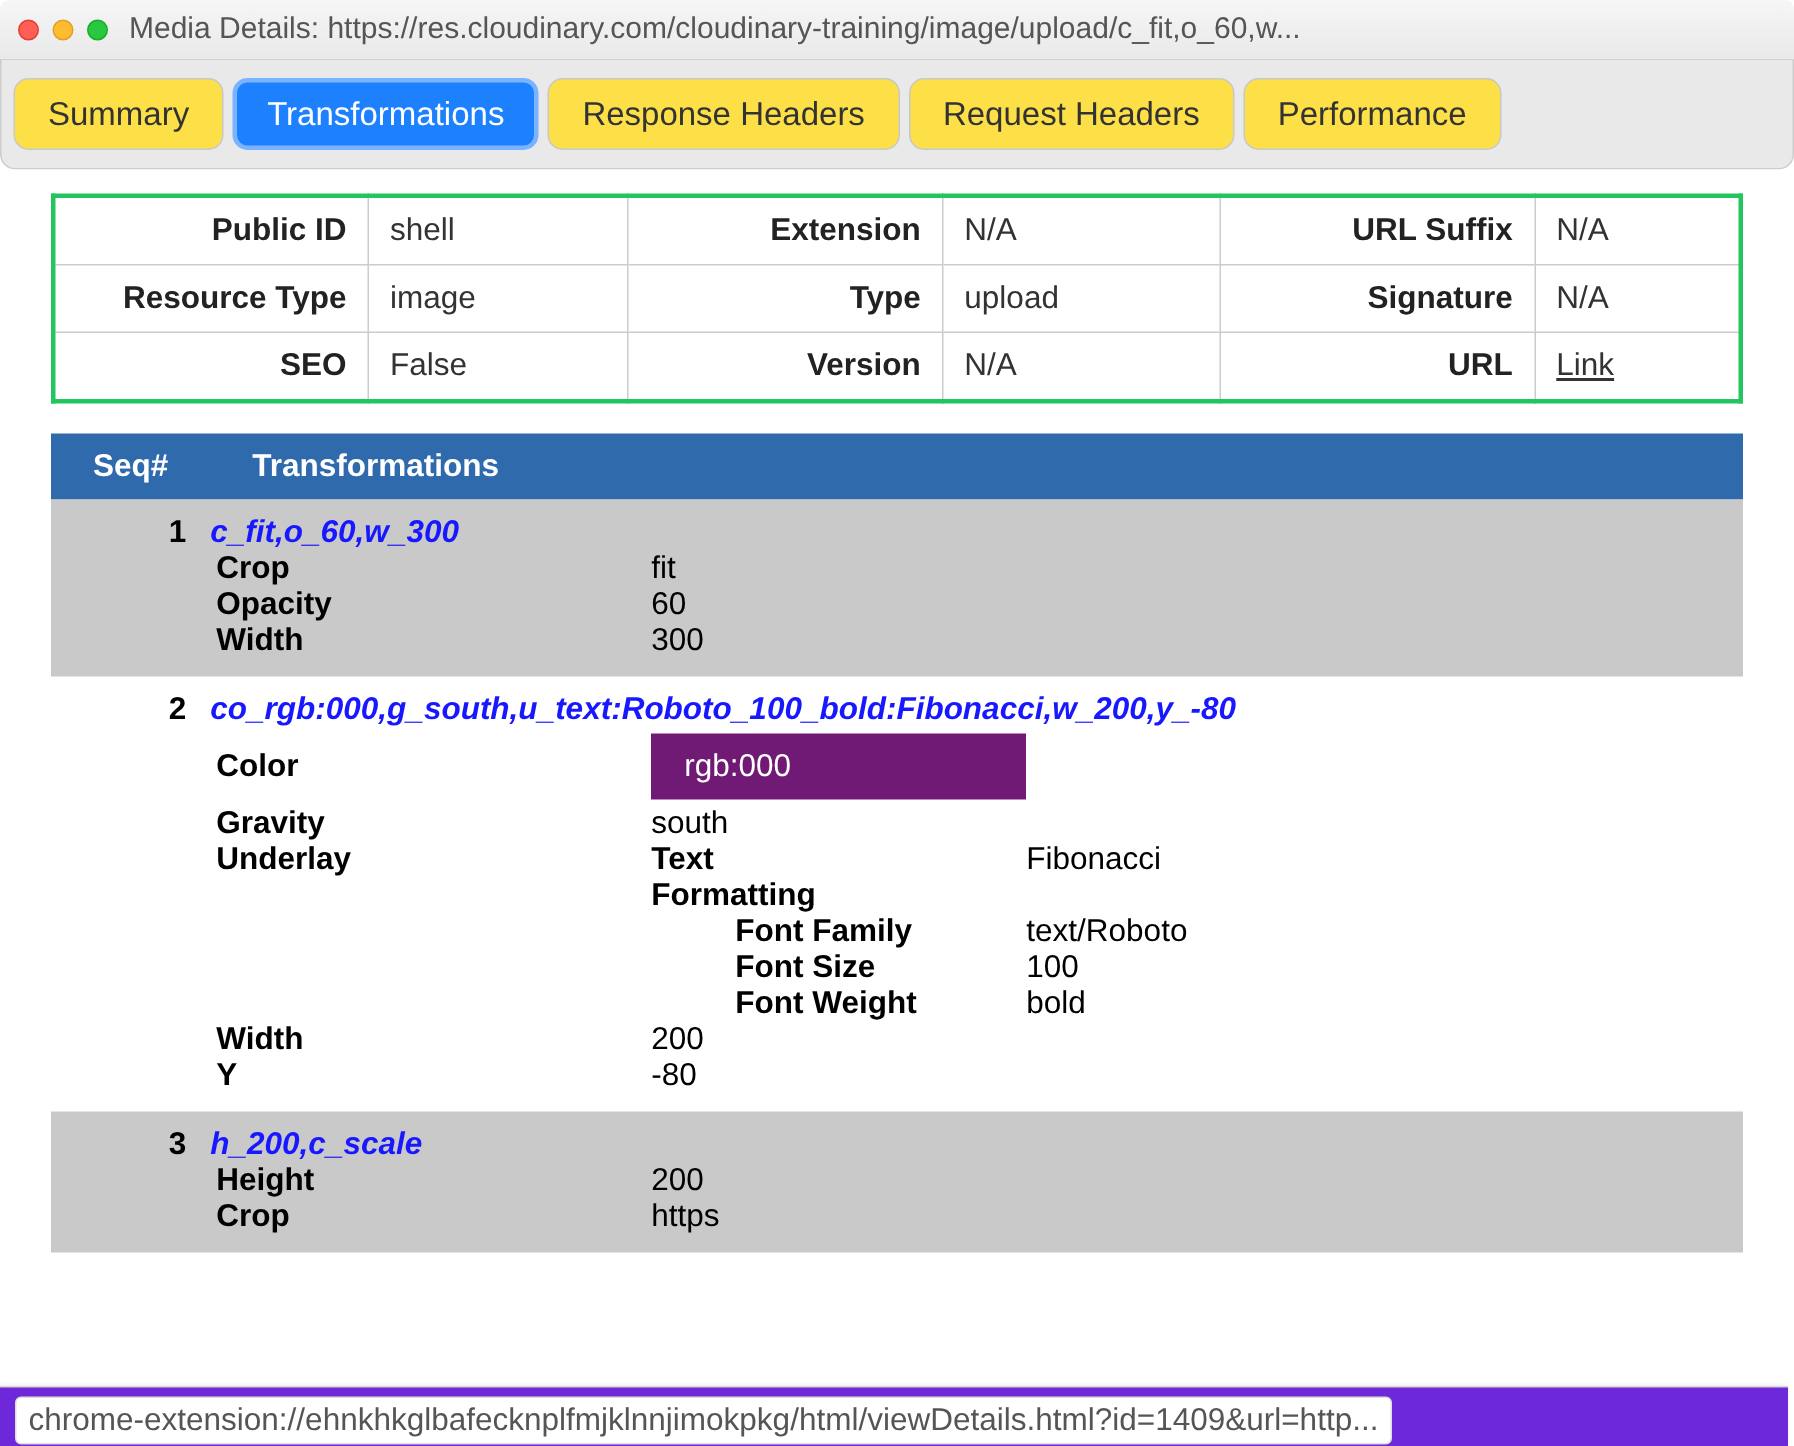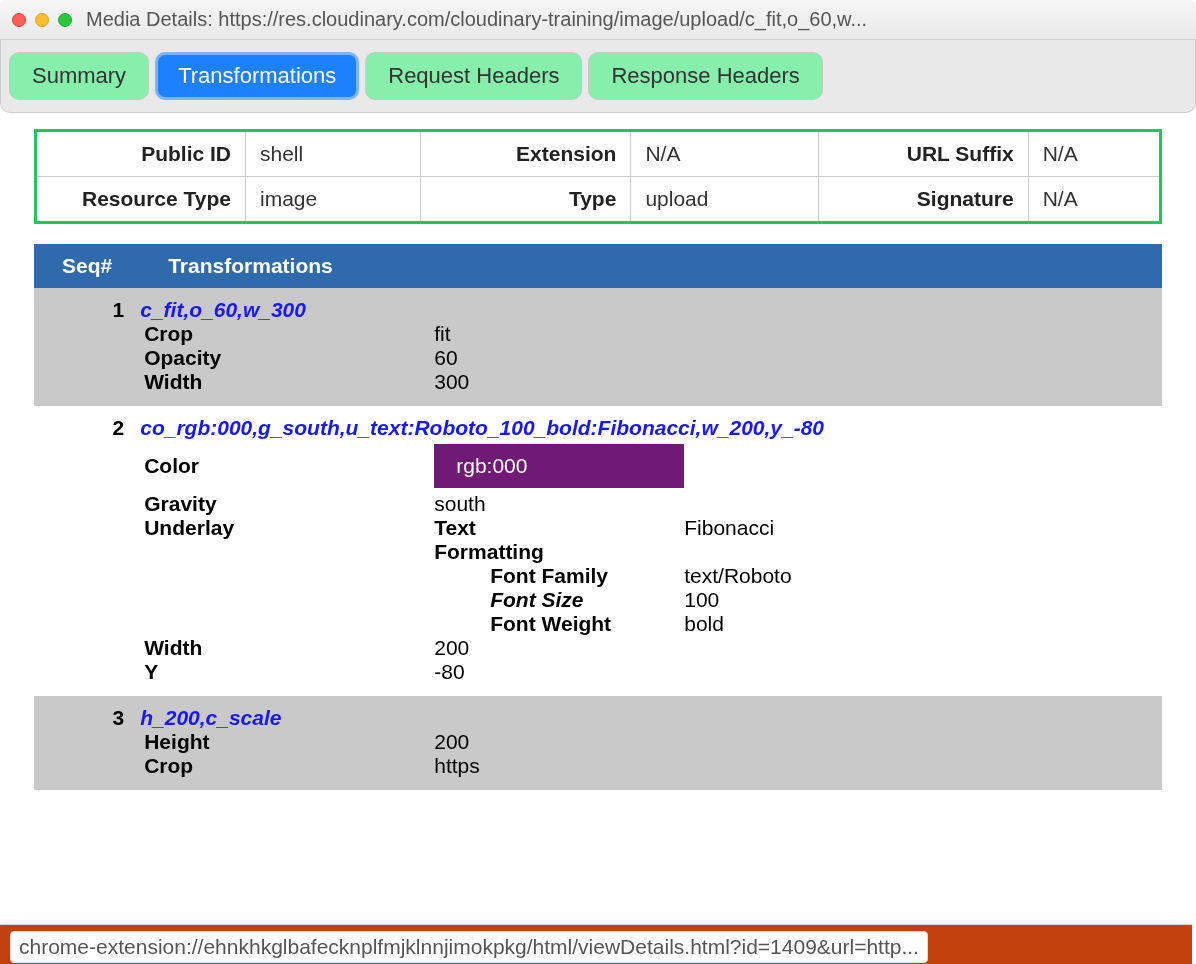--- a/index.html
+++ b/index.html
@@ -10,21 +10,21 @@
   .titlebar { height:40px; background: linear-gradient(#f6f6f6,#e9e9e9); border-bottom:1px solid #d0d0d0; display:flex; align-items:center; padding:0 12px; border-radius:6px 6px 0 0;justify-content:space-between;}
   .traffic { display:flex; gap:9px; margin-right:14px;}
   .tlight { width:14px; height:14px; border-radius:50%; }
   .close   { background:#ff5f57; border:1px solid #e33e32;}
   .min     { background:#febc2e; border:1px solid #e0a128;}
   .zoom    { background:#28c840; border:1px solid #1aab29;}
   .titletext { font-size:20px; color:#555; white-space:nowrap; overflow:hidden; text-overflow:ellipsis; flex:1;}
 
   
   .tabbar { background:#e9e9e9; border:1px solid #cdcdcd; border-top:none; border-radius:0 0 10px 10px; padding:12px 8px; display:flex; gap:6px;}
-  .tab { background:#86efac; border:1px solid #c8c8c8; border-radius:10px; padding:10px 22px; font-size:22px; color:#333; cursor:pointer;}
+  .tab { background:#fde047; border:1px solid #c8c8c8; border-radius:10px; padding:10px 22px; font-size:22px; color:#333; cursor:pointer;}
   .tab.active { background:#1d81ff; color:#fff; border:3px solid #7ab3ff; padding:8px 20px;}
 
   .content { padding:16px 34px 0 34px; }
 
   
   .infogrid { border:3px solid #22c55e; border-collapse:collapse; width:100%; }
   .infogrid td { border:1px solid #ccc; padding:10px 14px; font-size:21px; }
   .label { text-align:right; font-weight:700; color:#222; width:210px;}
   .val   { color:#333; }
   .val a { color:#333; text-decoration:underline;}
@@ -40,40 +40,41 @@
   .kvrow { display:flex; }
   .kvk { width:294px; font-weight:700; padding-left:4px;}
   .kvv { }
   .sublabel { font-weight:700; }
   .fmt { margin-left:0; }
   .fmt .kvk { padding-left:50px; width:294px;}
   .chip { background:#701a75; color:#fff; display:inline-block; padding:10px 22px 10px 22px; font-size:21px; min-width:250px;}
   .nested-col { display:flex; }
   .nested-left { width:250px; }
 
-  .statusbar { position:absolute; left:0; right:4px; bottom:0; height:40px; background:#c2410c; border-top:1px solid #d6d6d6; font-size:21px; color:#555; padding:6px 10px; white-space:nowrap; overflow:hidden; text-overflow:ellipsis; box-shadow:0 -1px 3px rgba(0,0,0,.08);}
+  .statusbar { position:absolute; left:0; right:4px; bottom:0; height:40px; background:#6d28d9; border-top:1px solid #d6d6d6; font-size:21px; color:#555; padding:6px 10px; white-space:nowrap; overflow:hidden; text-overflow:ellipsis; box-shadow:0 -1px 3px rgba(0,0,0,.08);}
   .statusbar-inner { background:#fff; border:1px solid #ddd; border-radius:4px; padding:3px 8px; display:inline-block; max-width:100%; white-space:nowrap; overflow:hidden; text-overflow:ellipsis;}
 </style>
 </head>
 <body>
 
 <div class="titlebar">
   <div class="traffic">
     <div class="tlight close"></div>
     <div class="tlight min"></div>
     <div class="tlight zoom"></div>
   </div>
   <div class="titletext">Media Details: https://res.cloudinary.com/cloudinary-training/image/upload/c_fit,o_60,w...</div>
 </div>
 
 <div class="tabbar">
   <div class="tab">Summary</div>
   <div class="tab active">Transformations</div>
+  <div class="tab">Response Headers</div>
   <div class="tab">Request Headers</div>
-  <div class="tab">Response Headers</div>
+  <div class="tab">Performance</div>
 </div>
 
 <div class="content">
 
   <table class="infogrid">
     <tbody>
         <tr>
       <td class="label">Public ID</td>
       <td class="val">shell</td>
       <td class="label">Extension</td>
@@ -81,20 +82,28 @@
       <td class="label">URL Suffix</td>
       <td class="val">N/A</td>
     </tr>
     <tr>
       <td class="label">Resource Type</td>
       <td class="val">image</td>
       <td class="label">Type</td>
       <td class="val">upload</td>
       <td class="label">Signature</td>
       <td class="val">N/A</td>
+    </tr>
+    <tr>
+      <td class="label">SEO</td>
+      <td class="val">False</td>
+      <td class="label">Version</td>
+      <td class="val">N/A</td>
+      <td class="label">URL</td>
+      <td class="val"><a href="#">Link</a></td>
     </tr>
   </tbody>
     </table>
 
   <table class="seqtable">
     <tbody>
         <tr class="seqhead">
       <td class="cseq">Seq#</td>
       <td>Transformations</td>
     </tr>
@@ -140,21 +149,21 @@
             </div>
             <div class="sublabel">Formatting</div>
           </div>
         </div>
 
         <div class="kvrow fmt">
               <div class="kvk" style="padding-left:350px; width:544px;">Font Family</div>
               <div class="kvv">text/Roboto</div>
             </div>
         <div class="kvrow fmt">
-              <div class="kvk" style="padding-left:350px; width:544px;font-style:italic;">Font Size</div>
+              <div class="kvk" style="padding-left:350px; width:544px;">Font Size</div>
               <div class="kvv">100</div>
             </div>
         <div class="kvrow fmt">
               <div class="kvk" style="padding-left:350px; width:544px;">Font Weight</div>
               <div class="kvv">bold</div>
             </div>
 
         <div class="kvrow">
               <div class="kvk">Width</div>
               <div class="kvv">200</div>

